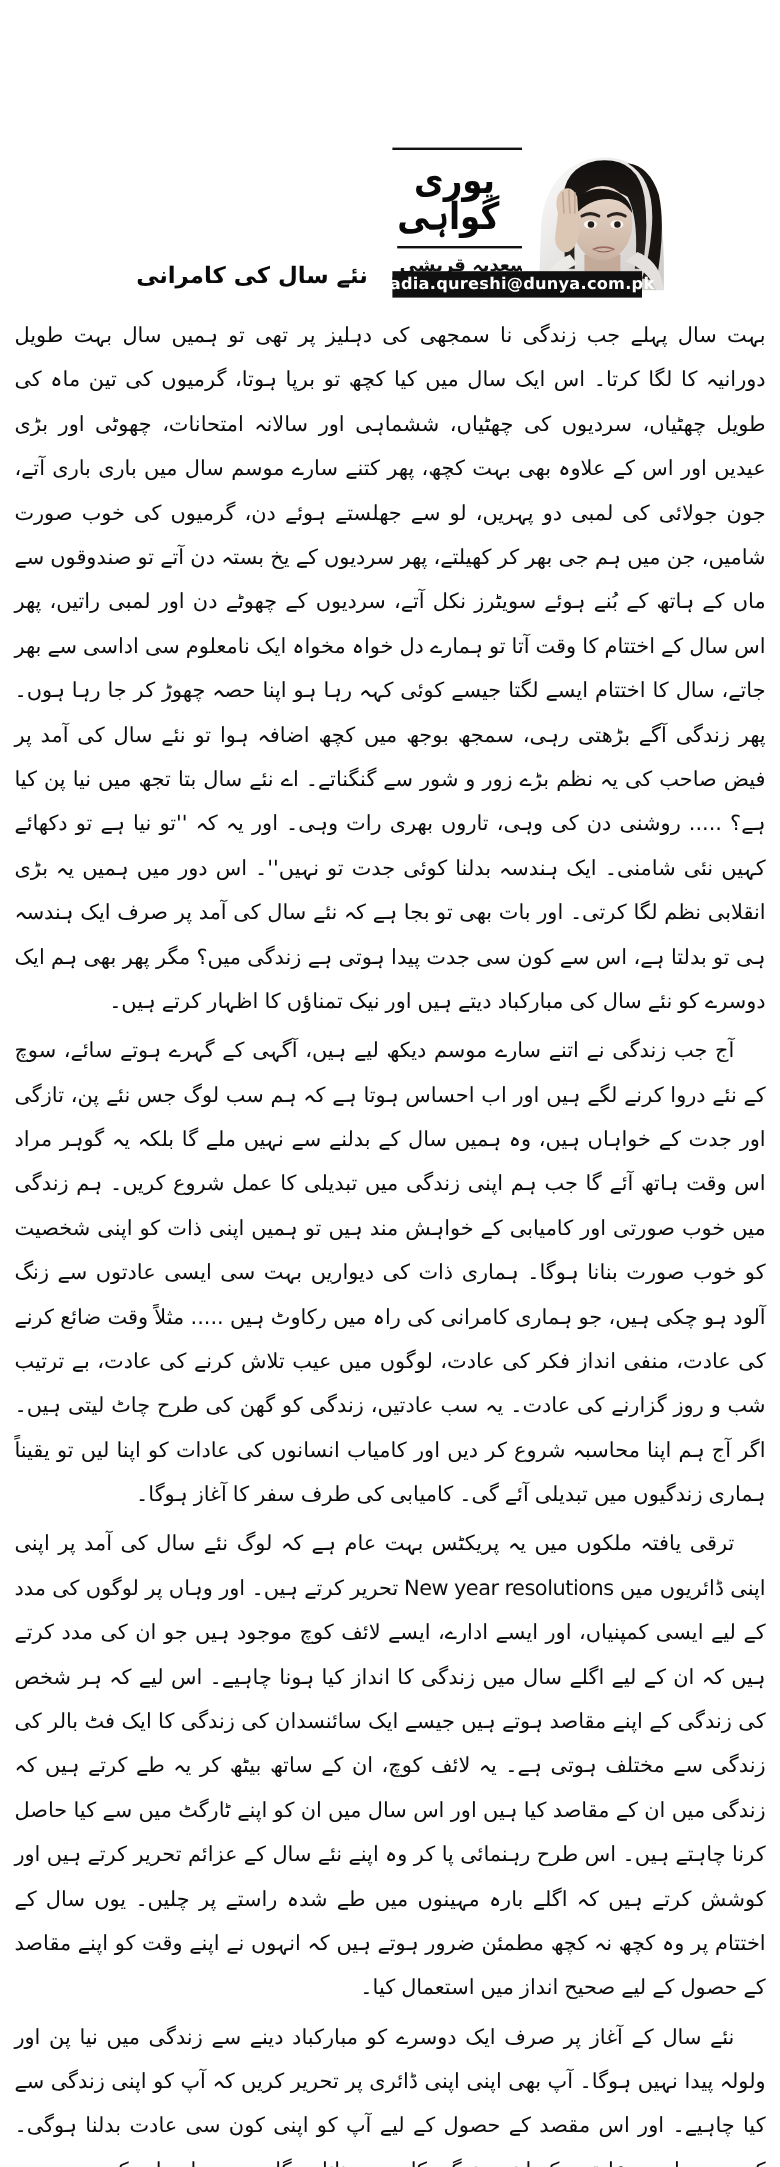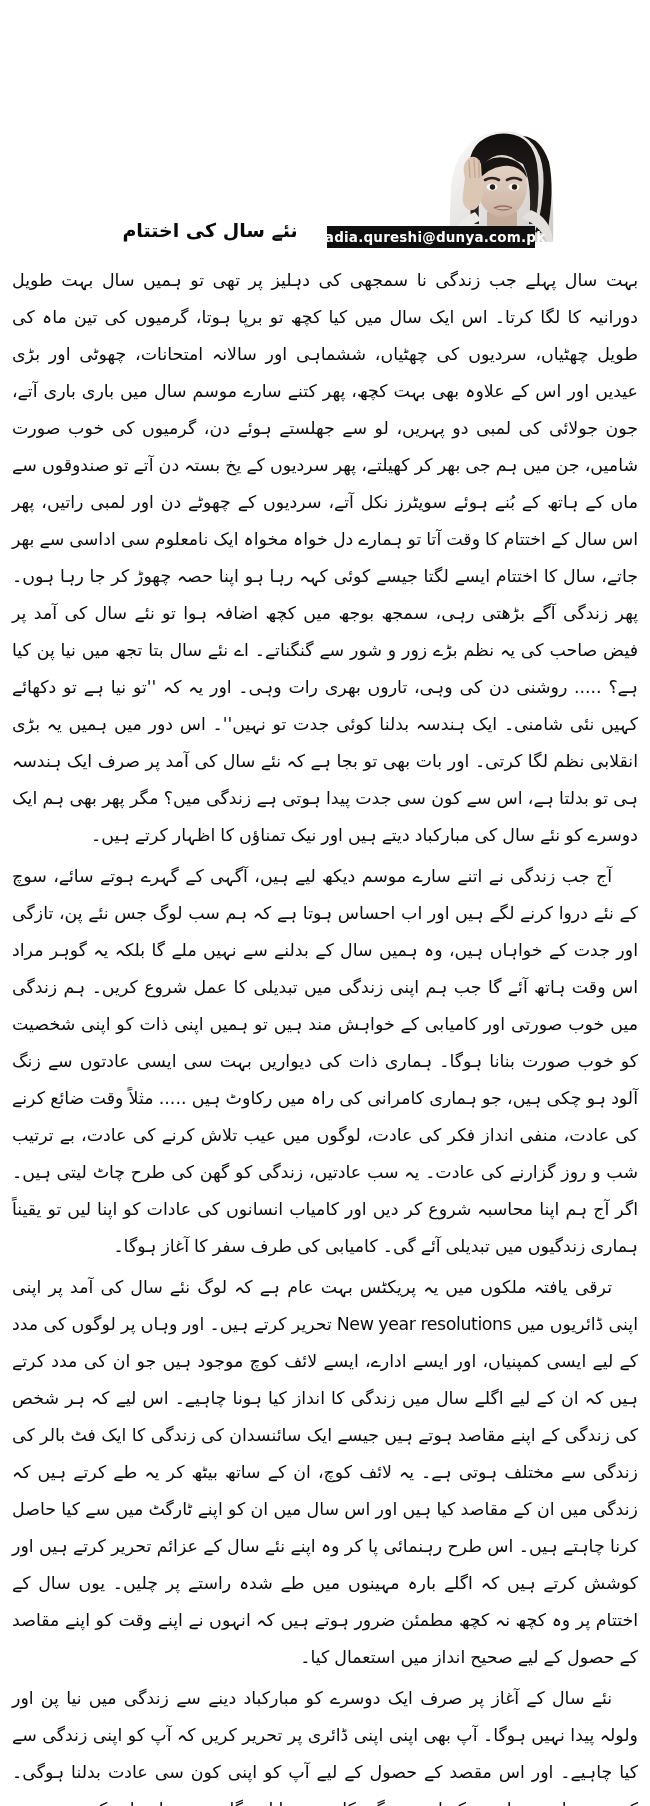--- a/index.html
+++ b/index.html
@@ -73,20 +73,28 @@
   .article p{margin:4px;padding:0;text-indent:0;}
   .article p.indent{text-indent:26px;}
 </style>
 </head>
 <body>
 
 <div class="page">
 
   <div class="masthead">
 
+    <div class="logo-box">
+      <div class="logo-text">
+        <span class="logo-line1">پوری</span>
+        <span class="logo-line2">گواہی</span>
+      </div>
+      <div class="logo-rule"></div>
+      <div class="byline">سعدیہ قریشی</div>
+    </div>
 
     <div class="portrait">
       <svg viewBox="0 0 128 122" preserveAspectRatio="none">
         <defs>
           <linearGradient id="hairg" x1="0" y1="0" x2="0" y2="1">
             <stop offset="0%" stop-color="#12100f"></stop>
               <stop offset="100%" stop-color="#2c2622"></stop>
           </linearGradient>
           <linearGradient id="sking" x1="0" y1="0" x2="0" y2="1">
             <stop offset="0%" stop-color="#e9d9cc"></stop>
@@ -128,21 +136,21 @@
         <path d="M86 98 Q104 104 112 122 L118 122 Q116 98 96 90 Z" fill="#e3e0dd"></path>
         <path d="M16 122 Q20 100 40 92 L46 100 Q26 110 22 122 Z" fill="#eceae7"></path>
       </svg>
     </div>
   </div>
 
   <div class="email-bar">
     <span>sadia.qureshi@dunya.com.pk</span>
   </div>
 
-  <div class="headline">نئے سال کی اختتام</div>
+  <div class="headline">نئے سال کی کامرانی</div>
 
   <div class="article">
     <p>بہت سال پہلے جب زندگی نا سمجھی کی دہلیز پر تھی تو ہمیں سال بہت طویل دورانیہ کا لگا کرتا۔ اس ایک سال میں کیا کچھ تو برپا ہوتا، گرمیوں کی تین ماہ کی طویل چھٹیاں، سردیوں کی چھٹیاں، ششماہی اور سالانہ امتحانات، چھوٹی اور بڑی عیدیں اور اس کے علاوہ بھی بہت کچھ، پھر کتنے سارے موسم سال میں باری باری آتے، جون جولائی کی لمبی دو پہریں، لو سے جھلستے ہوئے دن، گرمیوں کی خوب صورت شامیں، جن میں ہم جی بھر کر کھیلتے، پھر سردیوں کے یخ بستہ دن آتے تو صندوقوں سے ماں کے ہاتھ کے بُنے ہوئے سویٹرز نکل آتے، سردیوں کے چھوٹے دن اور لمبی راتیں، پھر اس سال کے اختتام کا وقت آتا تو ہمارے دل خواہ مخواہ ایک نامعلوم سی اداسی سے بھر جاتے، سال کا اختتام ایسے لگتا جیسے کوئی کہہ رہا ہو اپنا حصہ چھوڑ کر جا رہا ہوں۔ پھر زندگی آگے بڑھتی رہی، سمجھ بوجھ میں کچھ اضافہ ہوا تو نئے سال کی آمد پر فیض صاحب کی یہ نظم بڑے زور و شور سے گنگناتے۔ اے نئے سال بتا تجھ میں نیا پن کیا ہے؟ ..... روشنی دن کی وہی، تاروں بھری رات وہی۔ اور یہ کہ ''تو نیا ہے تو دکھائے کہیں نئی شامنی۔ ایک ہندسہ بدلنا کوئی جدت تو نہیں''۔ اس دور میں ہمیں یہ بڑی انقلابی نظم لگا کرتی۔ اور بات بھی تو بجا ہے کہ نئے سال کی آمد پر صرف ایک ہندسہ ہی تو بدلتا ہے، اس سے کون سی جدت پیدا ہوتی ہے زندگی میں؟ مگر پھر بھی ہم ایک دوسرے کو نئے سال کی مبارکباد دیتے ہیں اور نیک تمناؤں کا اظہار کرتے ہیں۔</p>
     <p class="indent">آج جب زندگی نے اتنے سارے موسم دیکھ لیے ہیں، آگہی کے گہرے ہوتے سائے، سوچ کے نئے دروا کرنے لگے ہیں اور اب احساس ہوتا ہے کہ ہم سب لوگ جس نئے پن، تازگی اور جدت کے خواہاں ہیں، وہ ہمیں سال کے بدلنے سے نہیں ملے گا بلکہ یہ گوہر مراد اس وقت ہاتھ آئے گا جب ہم اپنی زندگی میں تبدیلی کا عمل شروع کریں۔ ہم زندگی میں خوب صورتی اور کامیابی کے خواہش مند ہیں تو ہمیں اپنی ذات کو اپنی شخصیت کو خوب صورت بنانا ہوگا۔ ہماری ذات کی دیواریں بہت سی ایسی عادتوں سے زنگ آلود ہو چکی ہیں، جو ہماری کامرانی کی راہ میں رکاوٹ ہیں ..... مثلاً وقت ضائع کرنے کی عادت، منفی انداز فکر کی عادت، لوگوں میں عیب تلاش کرنے کی عادت، بے ترتیب شب و روز گزارنے کی عادت۔ یہ سب عادتیں، زندگی کو گھن کی طرح چاٹ لیتی ہیں۔ اگر آج ہم اپنا محاسبہ شروع کر دیں اور کامیاب انسانوں کی عادات کو اپنا لیں تو یقیناً ہماری زندگیوں میں تبدیلی آئے گی۔ کامیابی کی طرف سفر کا آغاز ہوگا۔</p>
     <p class="indent">ترقی یافتہ ملکوں میں یہ پریکٹس بہت عام ہے کہ لوگ نئے سال کی آمد پر اپنی اپنی ڈائریوں میں New year resolutions تحریر کرتے ہیں۔ اور وہاں پر لوگوں کی مدد کے لیے ایسی کمپنیاں، اور ایسے ادارے، ایسے لائف کوچ موجود ہیں جو ان کی مدد کرتے ہیں کہ ان کے لیے اگلے سال میں زندگی کا انداز کیا ہونا چاہیے۔ اس لیے کہ ہر شخص کی زندگی کے اپنے مقاصد ہوتے ہیں جیسے ایک سائنسدان کی زندگی کا ایک فٹ بالر کی زندگی سے مختلف ہوتی ہے۔ یہ لائف کوچ، ان کے ساتھ بیٹھ کر یہ طے کرتے ہیں کہ زندگی میں ان کے مقاصد کیا ہیں اور اس سال میں ان کو اپنے ٹارگٹ میں سے کیا حاصل کرنا چاہتے ہیں۔ اس طرح رہنمائی پا کر وہ اپنے نئے سال کے عزائم تحریر کرتے ہیں اور کوشش کرتے ہیں کہ اگلے بارہ مہینوں میں طے شدہ راستے پر چلیں۔ یوں سال کے اختتام پر وہ کچھ نہ کچھ مطمئن ضرور ہوتے ہیں کہ انہوں نے اپنے وقت کو اپنے مقاصد کے حصول کے لیے صحیح انداز میں استعمال کیا۔</p>
     <p class="indent">نئے سال کے آغاز پر صرف ایک دوسرے کو مبارکباد دینے سے زندگی میں نیا پن اور ولولہ پیدا نہیں ہوگا۔ آپ بھی اپنی اپنی ڈائری پر تحریر کریں کہ آپ کو اپنی زندگی سے کیا چاہیے۔ اور اس مقصد کے حصول کے لیے آپ کو اپنی کون سی عادت بدلنا ہوگی۔ کون سی اچھی عادتوں کو اپنی زندگی کا حصہ بنانا ہوگا۔ میں یہاں بات کر رہی ہوں کہ عادتوں کے انداز فکر کی، جس سے زندگیوں میں بے بہا تبدیلی آتی ہے۔ مغرب میں Thought process، سوچنے کا انداز، سوچنے کا عمل اب باقاعدہ ایک تحقیق کا موضوع ہے، کیونکہ انسان کی سوچ پر ہی اس کی زندگی کی عمارت کھڑی ہوتی ہے، سوچ ہی سے عمل جنم لیتا ہے، تبھی تو سوچ کو عمل حکمران اس کی سوچیں ہوتی ہیں۔ اگر سوچ زندگی میں بنیادی حیثیت کی حامل نہ ہوتی تو کبھی یہ ارشاد نہ ہوتا کہ اللہ تعالیٰ فرماتا ہے ''میں انسان کے گمان کے ساتھ ہوں''۔ گمان کیا ہے؟ اندازہ، فکر، سوچ ہی تو ہے۔ اگر ہم زندگی میں مثبت سوچ رکھیں، امید اور یقین کے دامن کو مضبوطی سے پکڑے رہیں، رب کریم پر ایمان مضبوط رکھیں تو کئی مجزے ہماری زندگیوں میں رونما ہوتے ہیں۔ سوچ کی طاقت کا اندازہ لگایئے کہ امریکہ میں ایک 52 سالہ خاتون، جو گردن سے پیر تک فالج زدہ دھر رکھی ہے، ڈاکٹروں نے بھی اسے الیکٹرک باز دے دیا۔ چند دن وہ خاتون اپنی سوچ کی طاقت سے اس الیکٹرک باز کو خود بخود ہلانے میں کامیاب ہوگئی۔ ڈاکٹر سوچ کی طاقت اور اس کے نتیجے پر ابھی تک حیران ہیں۔!</p>
 
   </div>
 
 </div>

